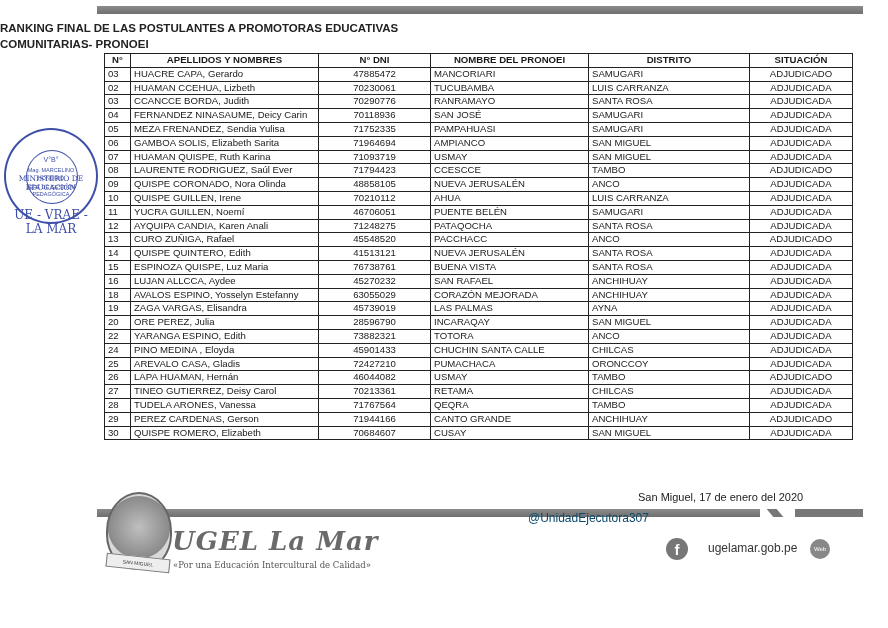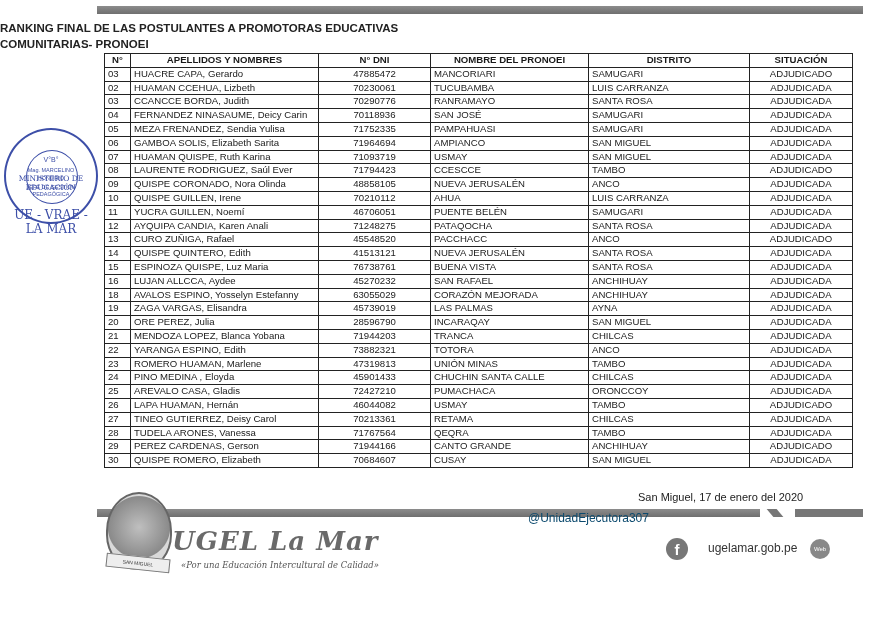--- a/index.html
+++ b/index.html
@@ -17,21 +17,21 @@
   td.c-pro { width:151px; }
   td.c-dis { width:154px; }
   td.c-sit { width:96px; text-align:center; }
   .date { position:absolute; left:638px; top:491px; font-size:11px; color:#222; }
   .bottombar { position:absolute; left:97px; top:509px; width:663px; height:8px; background:linear-gradient(180deg,#8c8c8c,#6f6f6f); }
   .slash1 { position:absolute; left:770px; top:509px; width:10px; height:8px; background:#777; transform:skewX(40deg); }
   .slash2 { position:absolute; left:795px; top:509px; width:68px; height:8px; background:#777; }
   .logo-emblem { position:absolute; left:106px; top:492px; width:62px; height:74px; border:2px solid #666; border-radius:50% 50% 45% 45%; background:radial-gradient(circle at 50% 45%, #bfbfbf, #8a8a8a 60%, #d9d9d9 62%); }
   .logo-ribbon { position:absolute; left:106px; top:556px; width:62px; height:12px; background:#eee; border:1px solid #777; font-size:5px; text-align:center; line-height:12px; color:#333; transform:rotate(6deg); }
   .ugel { position:absolute; left:172px; top:526px; font-family:"DejaVu Serif", serif; font-style:italic; font-weight:bold; font-size:26px; color:#6a6a6a; letter-spacing:1px; }
-  .slogan { position:absolute; left:173px; top:560px; font-family:"DejaVu Serif", serif; font-style:italic; font-size:8.5px; color:#555;margin-left:8px; }
+  .slogan { position:absolute; left:173px; top:560px; font-family:"DejaVu Serif", serif; font-size:8.5px; color:#555; }
   .fb-handle { position:absolute; left:528px; top:511px; font-size:12px; color:#0c4a6e; }
   .fb-icon { position:absolute; left:666px; top:538px; width:22px; height:22px; border-radius:50%; background:#777; color:#fff; font-weight:bold; font-size:15px; text-align:center; line-height:23px; }
   .web-url { position:absolute; left:708px; top:541px; font-size:12px; color:#333; }
   .web-icon { position:absolute; left:810px; top:539px; width:20px; height:20px; border-radius:50%; background:#888; color:#fff; font-size:6px; text-align:center; line-height:20px; }
   .stamp { position:absolute; left:4px; top:128px; width:90px; height:92px; border:2px solid #3d4fa8; border-radius:50%; color:#3d4fa8; }
   .stamp-inner { position:absolute; left:20px; top:20px; width:50px; height:52px; border:1px solid #3d4fa8; border-radius:50%; }
   .stamp-top { position:absolute; left:0; width:90px; top:2px; text-align:center; font-size:7.5px; font-family:"DejaVu Serif", serif;margin-top:42px; }
   .stamp-l { position:absolute; left:0; width:90px; text-align:center; font-size:5.5px; }
   .stamp-bottom { position:absolute; left:0; width:90px; top:78px; text-align:center; font-size:12px; font-family:"DejaVu Serif", serif; }
 </style>
@@ -211,44 +211,28 @@
       </tr>
       <tr>
         <td class="c-n">20</td>
         <td class="c-name">ORE PEREZ, Julia</td>
         <td class="c-dni">28596790</td>
         <td class="c-pro">INCARAQAY</td>
         <td class="c-dis">SAN MIGUEL</td>
         <td class="c-sit">ADJUDICADA</td>
       </tr>
       <tr>
-        <td class="c-n">21</td>
-        <td class="c-name">MENDOZA LOPEZ, Blanca Yobana</td>
-        <td class="c-dni">71944203</td>
-        <td class="c-pro">TRANCA</td>
-        <td class="c-dis">CHILCAS</td>
-        <td class="c-sit">ADJUDICADA</td>
-      </tr>
-      <tr>
         <td class="c-n">22</td>
         <td class="c-name">YARANGA ESPINO, Edith</td>
         <td class="c-dni">73882321</td>
         <td class="c-pro">TOTORA</td>
         <td class="c-dis">ANCO</td>
         <td class="c-sit">ADJUDICADA</td>
       </tr>
       <tr>
-        <td class="c-n">23</td>
-        <td class="c-name">ROMERO HUAMAN, Marlene</td>
-        <td class="c-dni">47319813</td>
-        <td class="c-pro">UNIÓN MINAS</td>
-        <td class="c-dis">TAMBO</td>
-        <td class="c-sit">ADJUDICADA</td>
-      </tr>
-      <tr>
         <td class="c-n">24</td>
         <td class="c-name">PINO MEDINA , Eloyda</td>
         <td class="c-dni">45901433</td>
         <td class="c-pro">CHUCHIN SANTA CALLE</td>
         <td class="c-dis">CHILCAS</td>
         <td class="c-sit">ADJUDICADA</td>
       </tr>
       <tr>
         <td class="c-n">25</td>
         <td class="c-name">AREVALO CASA, Gladis</td>

